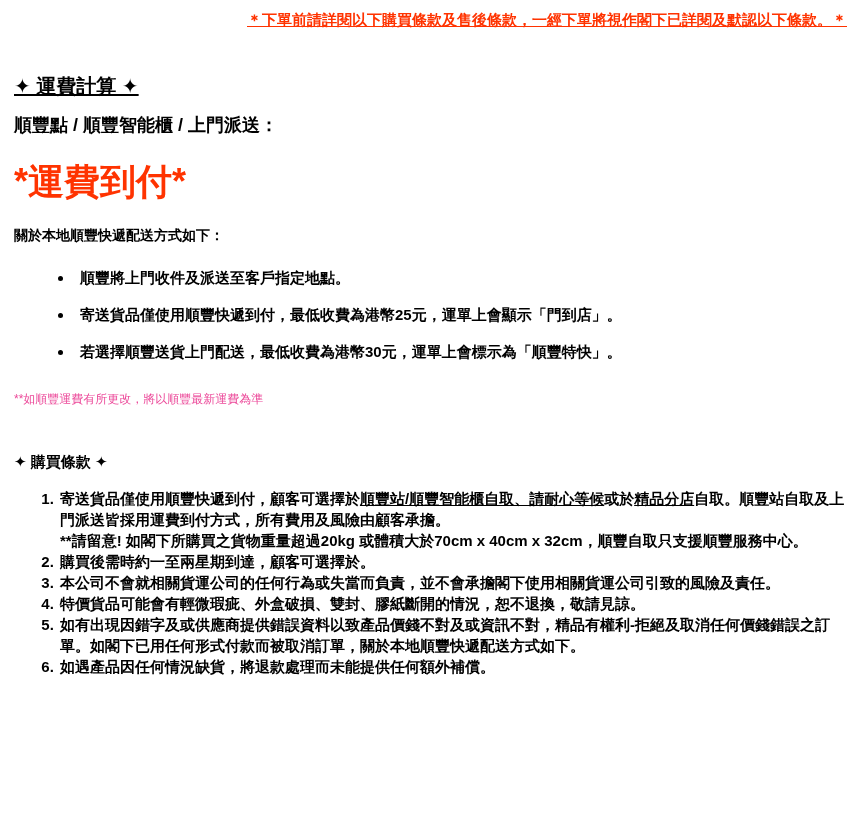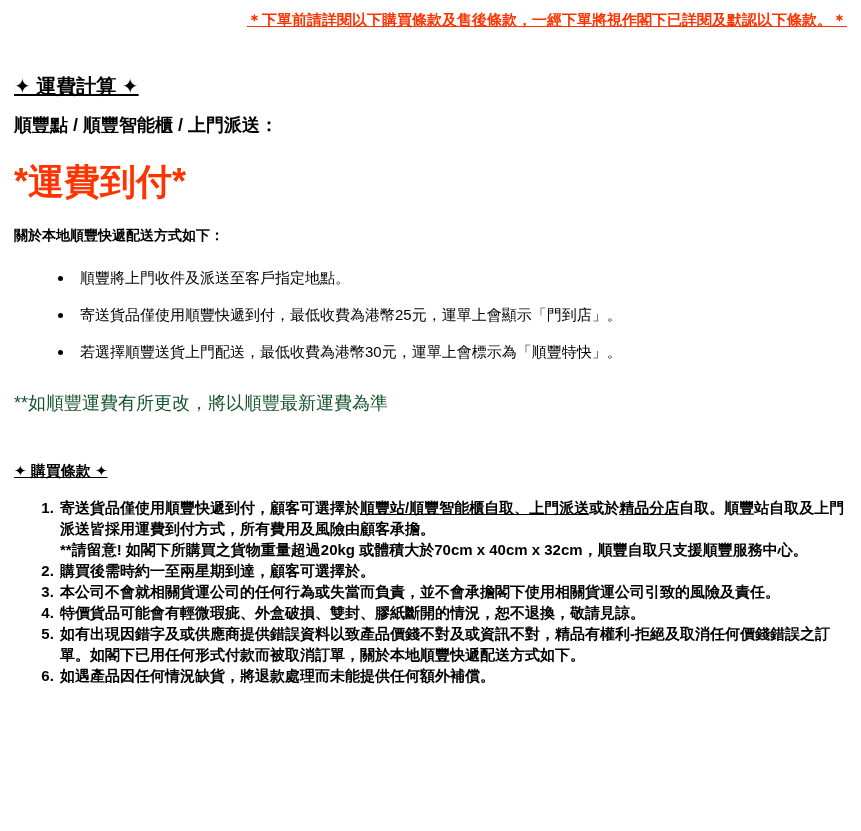--- a/index.html
+++ b/index.html
@@ -60,44 +60,43 @@
     font-weight: bold;
     line-height: 1.4;
   }
   ul.ship-bullets {
     margin: 22px 0 0 0;
     padding-left: 60px;
     list-style-type: disc;
   }
   ul.ship-bullets li {
     font-size: 15px;
-    font-weight: normal;
+    font-weight: bold;
     line-height: 1.45;
     margin-bottom: 15px;
     padding-left: 6px;
   }
   .ship-update-note {
     margin-top: 28px;
-    font-size: 18px;
+    font-size: 12px;
     font-weight: normal;
-    color: #14532d;
+    color: #ec4899;
     line-height: 1.4;
   }
   .ship-store-pickup {
     margin-top: 42px;
     font-size: 15px;
     font-weight: bold;
     line-height: 1.4;
   }
   
   .terms-title {
     margin-top: 44px;
     font-size: 15px;
     font-weight: bold;
-    text-decoration: underline;
     line-height: 1.4;
   }
   ol.terms-list {
     margin: 16px 0 0 0;
     padding-left: 44px;
     max-width: 832px;
   }
   ol.terms-list li {
     font-size: 15px;
     font-weight: bold;
@@ -138,21 +137,21 @@
 
     <div class="ship-update-note">**如順豐運費有所更改，將以順豐最新運費為準</div>
 
   </div>
 
   <div>
     <div class="terms-title">✦ 購買條款 ✦</div>
 
     <ol class="terms-list">
       <li>
-        <span>寄送貨品僅使用順豐快遞到付，顧客可選擇於</span><span class="term-underline">順豐站/順豐智能櫃自取、上門派送</span><span>或於</span><span class="term-underline">精品分店</span><span>自取。順豐站自取及上門派送皆採用運費到付方式，所有費用及風險由顧客承擔。</span>
+        <span>寄送貨品僅使用順豐快遞到付，顧客可選擇於</span><span class="term-underline">順豐站/順豐智能櫃自取、請耐心等候</span><span>或於</span><span class="term-underline">精品分店</span><span>自取。順豐站自取及上門派送皆採用運費到付方式，所有費用及風險由顧客承擔。</span>
         <div class="term-warning">**請留意! 如閣下所購買之貨物重量超過20kg 或體積大於70cm x 40cm x 32cm，順豐自取只支援順豐服務中心。</div>
       </li>
       <li>購買後需時約一至兩星期到達，顧客可選擇於。</li>
       <li>本公司不會就相關貨運公司的任何行為或失當而負責，並不會承擔閣下使用相關貨運公司引致的風險及責任。</li>
       <li>特價貨品可能會有輕微瑕疵、外盒破損、雙封、膠紙斷開的情況，恕不退換，敬請見諒。</li>
       <li>如有出現因錯字及或供應商提供錯誤資料以致產品價錢不對及或資訊不對，精品有權利-拒絕及取消任何價錢錯誤之訂單。如閣下已用任何形式付款而被取消訂單，關於本地順豐快遞配送方式如下。</li>
       <li>如遇產品因任何情況缺貨，將退款處理而未能提供任何額外補償。</li>
 
     </ol>
   </div>

